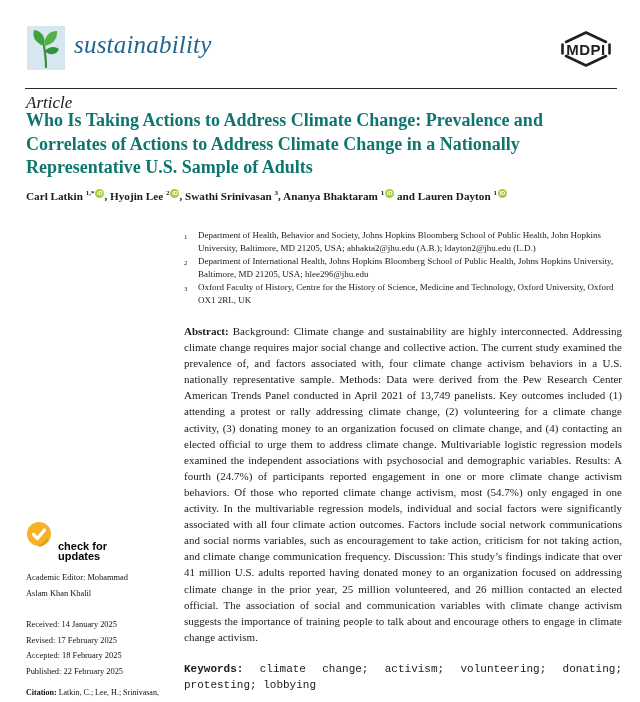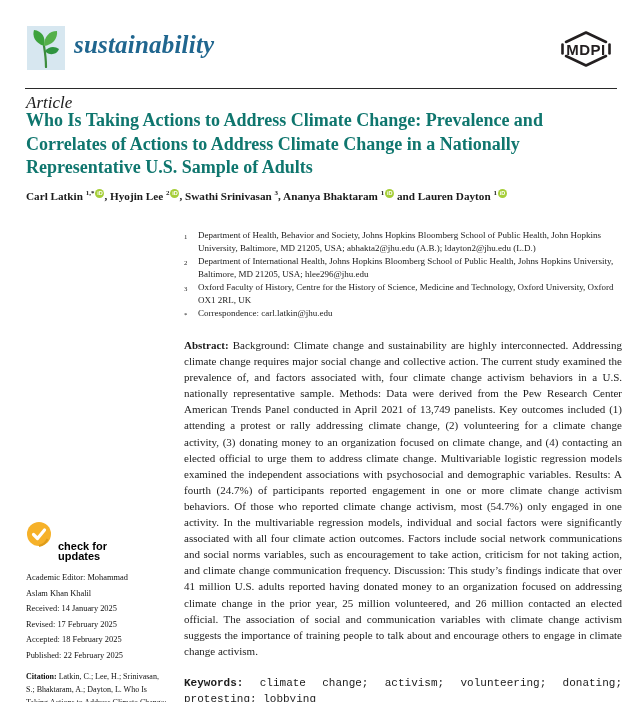--- a/index.html
+++ b/index.html
@@ -3,21 +3,21 @@
 <meta charset="utf-8">
 <title>MDPI Sustainability Article Page</title>
 <style>
   html,body{margin:0;padding:0;background:#ffffff;}
   .page{position:relative;width:640px;height:702px;background:#ffffff;overflow:hidden;
         font-family:"Liberation Serif",serif;color:#1b1b1b;}
 
   
   .logo-box{position:absolute;left:27px;top:26px;width:38px;height:44px;background:#d7e7f0;}
   .logo-box svg{position:absolute;left:2px;top:2px;}
-  .wordmark{position:absolute;left:74px;top:31px;font-style:italic;font-weight:bold;
+  .wordmark{position:absolute;left:74px;top:31px;font-style:italic;font-weight:normal;
             font-size:25px;color:#20668f;letter-spacing:.2px;}
   .mdpi{position:absolute;left:555px;top:29px;}
   .mdpi text{font-family:"Liberation Sans",sans-serif;font-weight:bold;font-size:15px;
              letter-spacing:.5px;fill:#231f20;}
   .rule{position:absolute;left:25px;top:88px;width:592px;border-top:1.3px solid #2a2a2a;}
 
   .article-label{position:absolute;left:26px;top:93px;font-style:italic;font-size:17px;}
 
   .title{position:absolute;left:26px;top:109px;width:548px;margin:0;
          font-size:18px;line-height:23.5px;font-weight:bold;color:#0f766e;}
@@ -37,21 +37,21 @@
   .keywords{margin:16px 0 0 0;font-size:11px;line-height:16px;text-align:justify;font-family:Liberation Mono, monospace;}
   .lbl{font-weight:bold;}
 
   
   .sidebar{position:absolute;left:26px;top:506px;width:142px;font-size:8.4px;
            line-height:15.5px;color:#111;}
   .badge{display:flex;align-items:center;gap:6px;cursor:pointer;}
   .badge-text{width:52px;font-family:"Liberation Sans",sans-serif;font-weight:bold;
               font-size:11px;line-height:9.5px;color:#000;margin-top:36px;}
   .editor{margin-top:9px;max-width:118px;}
-  .dates{margin-top:0;}
+  .dates{margin-top:16px;}
   .citation{margin-top:7px;font-size:8px;line-height:13.2px;}
 </style>
 </head>
 <body>
 
 <div class="page">
 
   <div class="logo-box">
     <svg width="34" height="40" viewBox="0 0 34 40">
       <path d="M17 39 C17 30 16 24 15 18" stroke="#3c8c3c" stroke-width="2.2" fill="none" stroke-linecap="round"></path>
@@ -87,24 +87,20 @@
           <span class="aff-text">Department of Health, Behavior and Society, Johns Hopkins Bloomberg School of Public Health, John Hopkins University, Baltimore, MD 21205, USA; abhakta2@jhu.edu (A.B.); ldayton2@jhu.edu (L.D.)</span>
         </div>
         <div class="aff-row">
           <span class="aff-marker">2</span>
           <span class="aff-text">Department of International Health, Johns Hopkins Bloomberg School of Public Health, Johns Hopkins University, Baltimore, MD 21205, USA; hlee296@jhu.edu</span>
         </div>
         <div class="aff-row">
           <span class="aff-marker">3</span>
           <span class="aff-text">Oxford Faculty of History, Centre for the History of Science, Medicine and Technology, Oxford University, Oxford OX1 2RL, UK</span>
         </div>
-        <div class="aff-row">
-          <span class="aff-marker">*</span>
-          <span class="aff-text">Correspondence: carl.latkin@jhu.edu</span>
-        </div>
       </div>
 
     <p class="abstract">
       <span class="lbl">Abstract:</span>
       <span>Background: Climate change and sustainability are highly interconnected. Addressing climate change requires major social change and collective action. The current study examined the prevalence of, and factors associated with, four climate change activism behaviors in a U.S. nationally representative sample. Methods: Data were derived from the Pew Research Center American Trends Panel conducted in April 2021 of 13,749 panelists. Key outcomes included (1) attending a protest or rally addressing climate change, (2) volunteering for a climate change activity, (3) donating money to an organization focused on climate change, and (4) contacting an elected official to urge them to address climate change. Multivariable logistic regression models examined the independent associations with psychosocial and demographic variables. Results: A fourth (24.7%) of participants reported engagement in one or more climate change activism behaviors. Of those who reported climate change activism, most (54.7%) only engaged in one activity. In the multivariable regression models, individual and social factors were significantly associated with all four climate action outcomes. Factors include social network communications and social norms variables, such as encouragement to take action, criticism for not taking action, and climate change communication frequency. Discussion: This study’s findings indicate that over 41 million U.S. adults reported having donated money to an organization focused on addressing climate change in the prior year, 25 million volunteered, and 26 million contacted an elected official. The association of social and communication variables with climate change activism suggests the importance of training people to talk about and encourage others to engage in climate change activism.</span>
     </p>
 
     <p class="keywords">
       <span class="lbl">Keywords:</span>
       <span>climate change; activism; volunteering; donating; protesting; lobbying</span>

